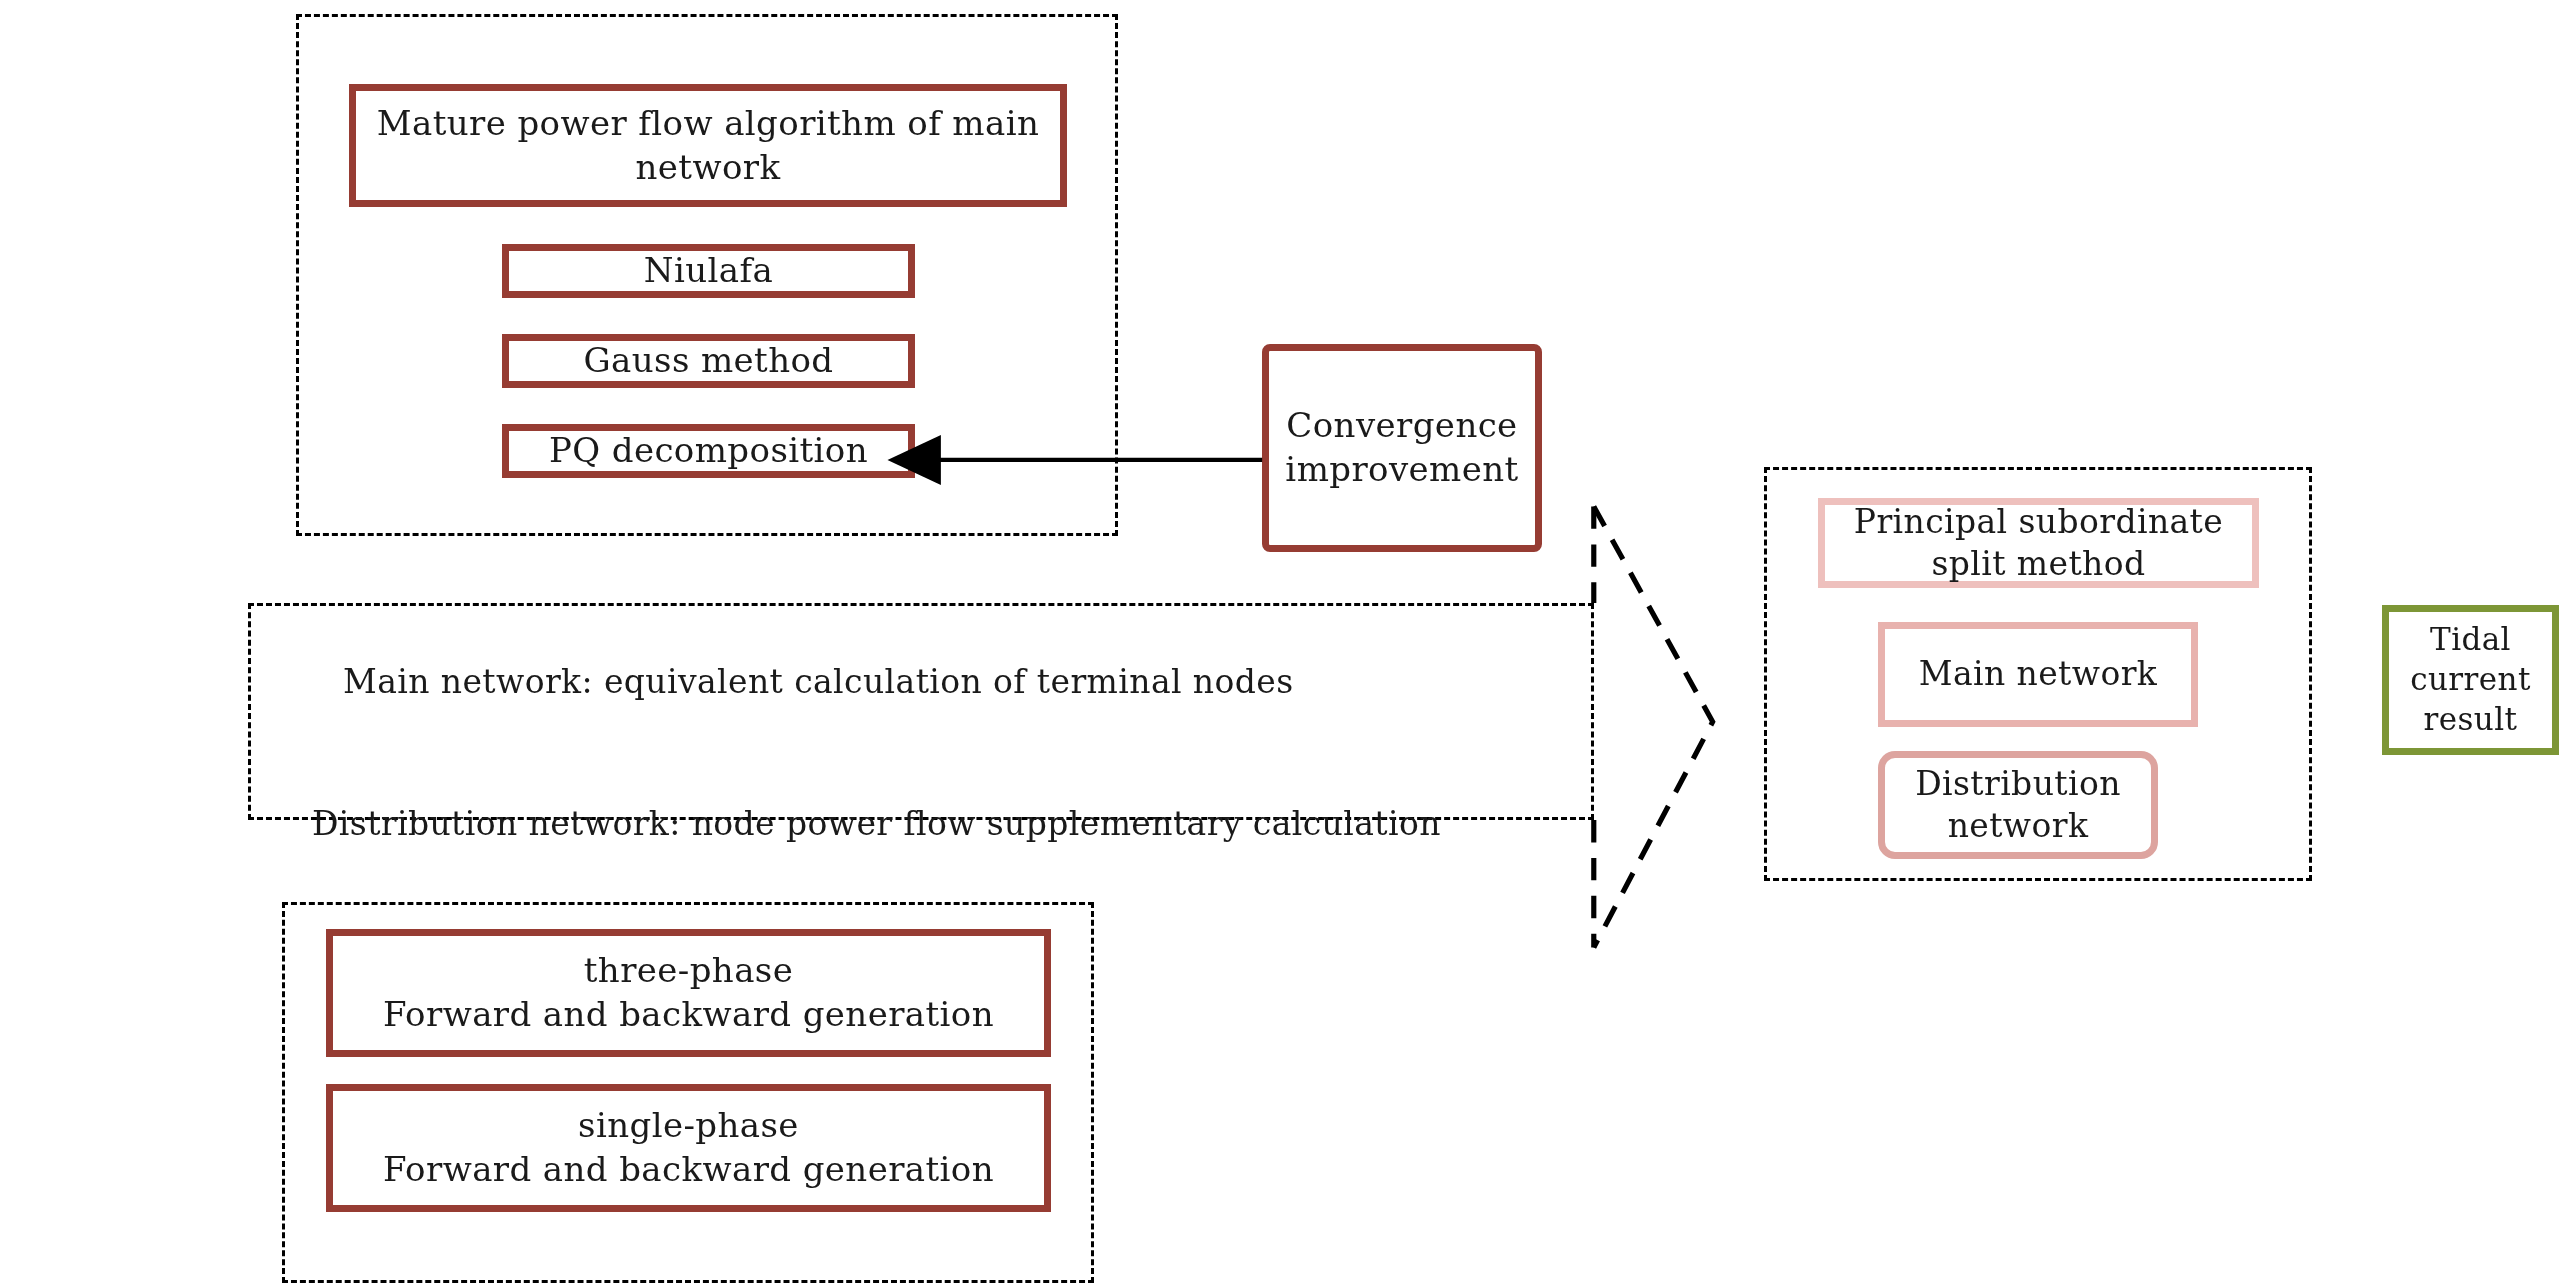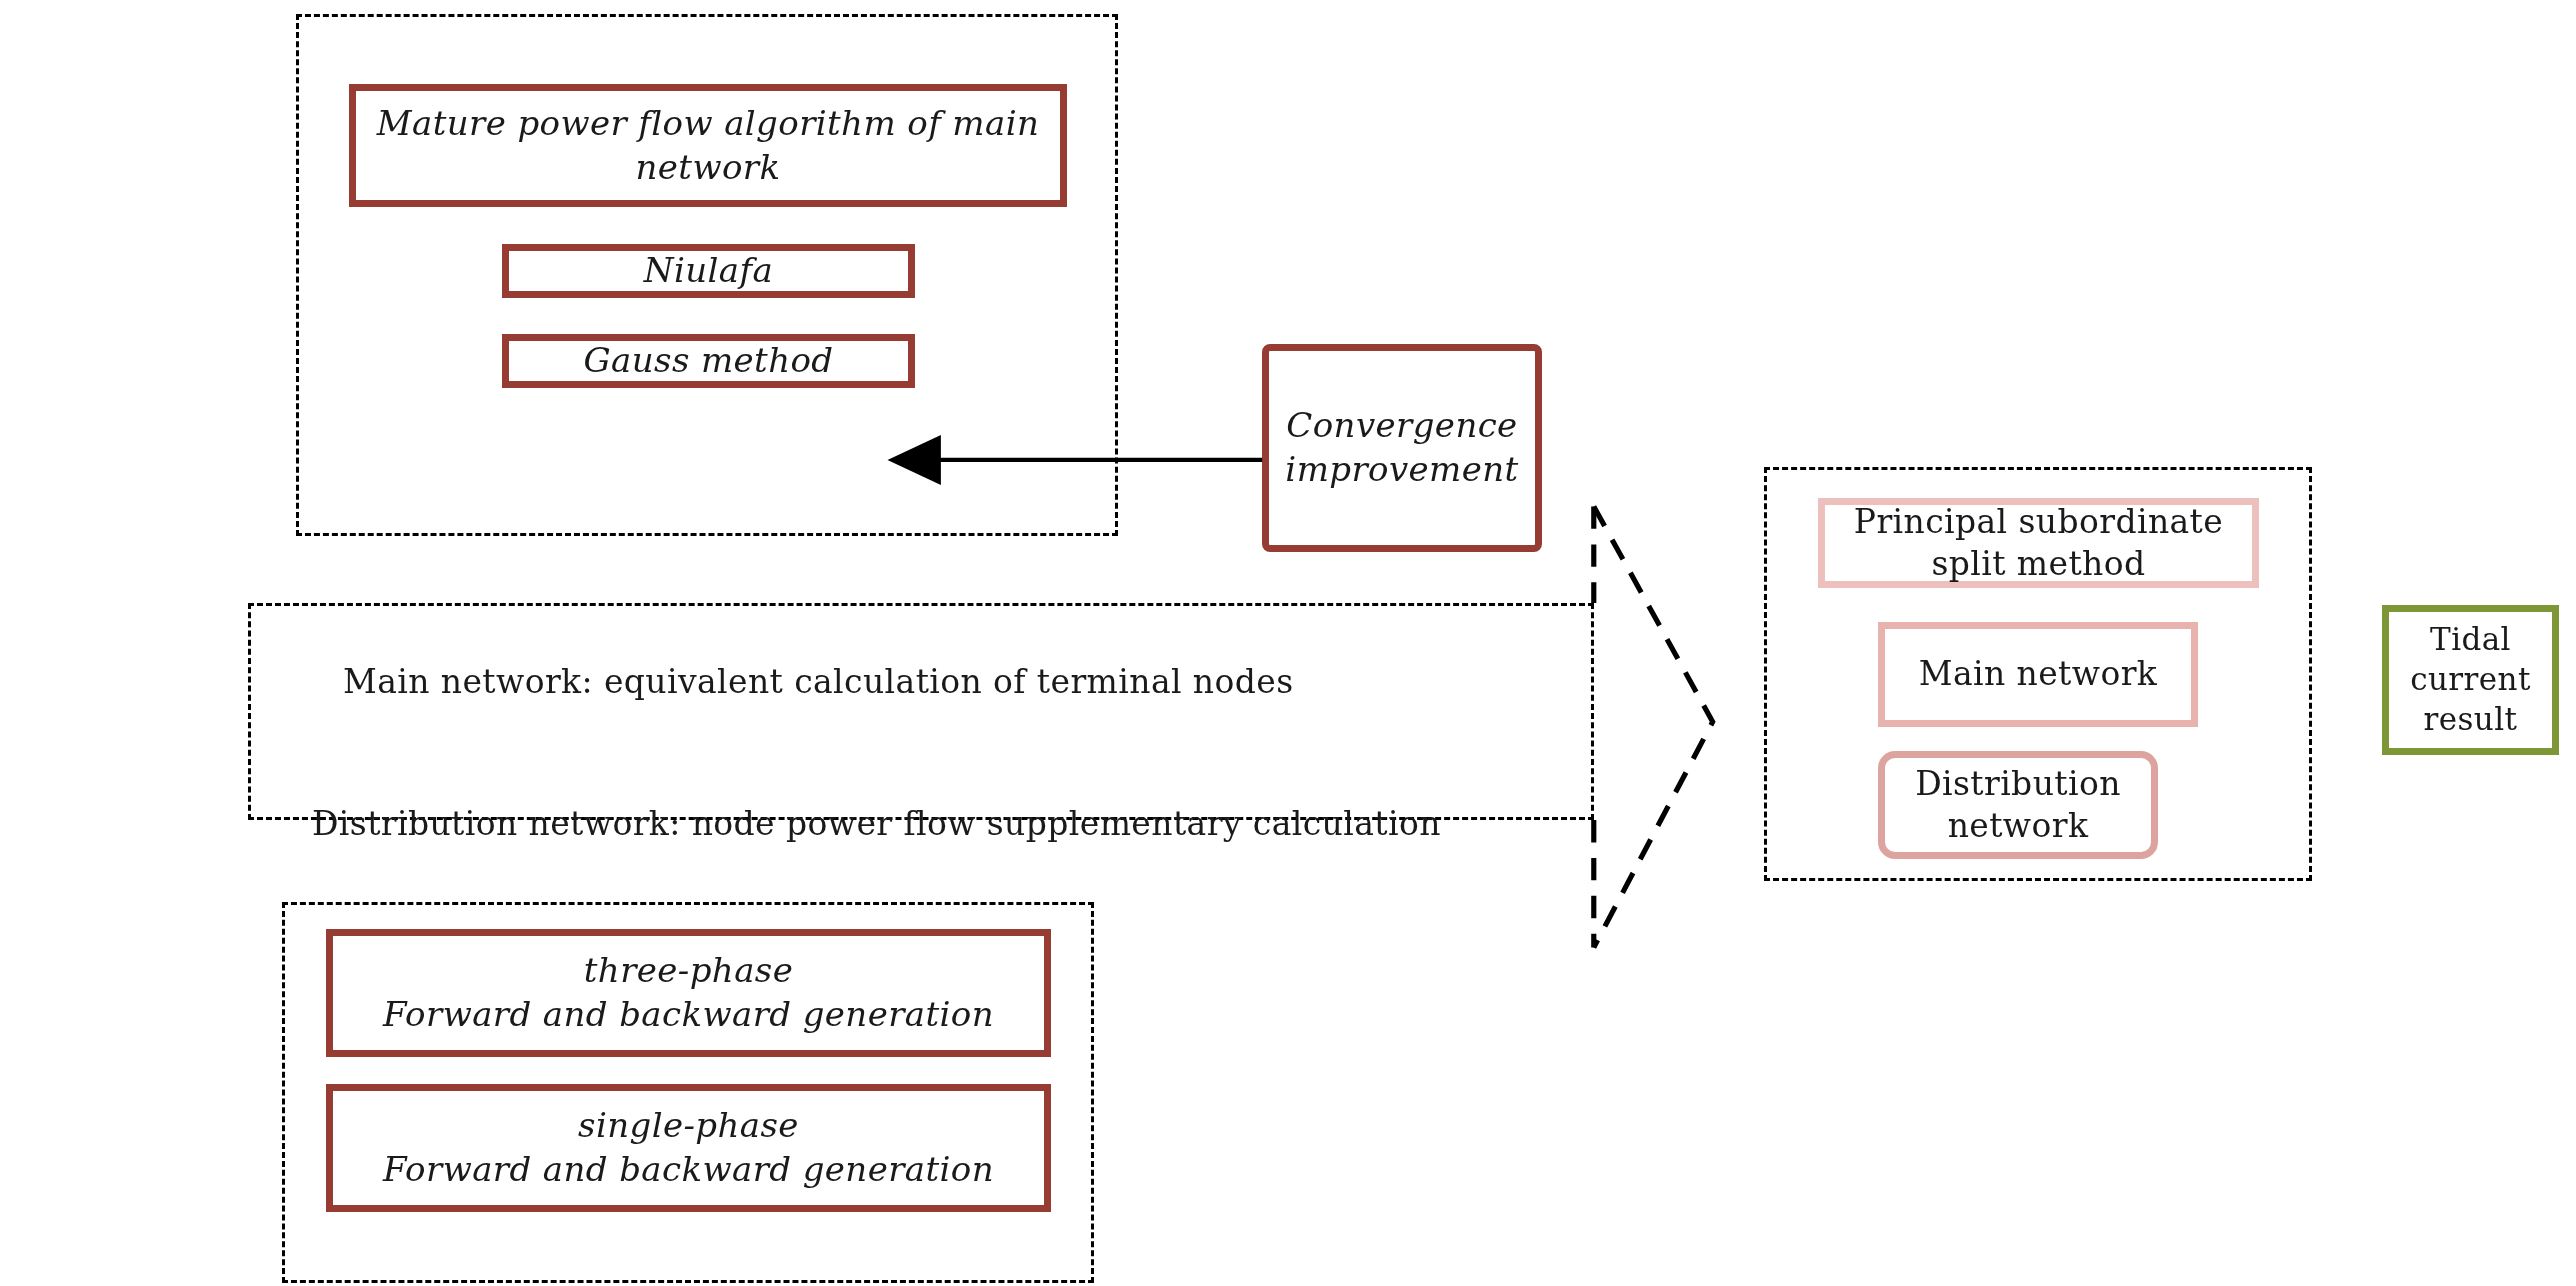--- a/index.html
+++ b/index.html
@@ -36,21 +36,21 @@
   }
   .node-label {
     display: block;
     white-space: pre-line;
     line-height: 1.28;
     color: #1a1a1a;
     font-family: "DejaVu Serif", serif;
     letter-spacing: 0.4px;
   }
 
-  .node-darkred { border: 7.8px solid #963c33; font-style: italic; }
+  .node-darkred { border: 7.8px solid #963c33; }
   .node-pink-light { border: 7.8px solid #eec0bd; }
   .node-pink-mid { border: 7.8px solid #e8b2ae; }
   .node-pink-strong { border: 7.8px solid #dda49f; }
   .node-green { border: 7.8px solid #7d9636; }
 
   
   .band-text {
     position: absolute;
     color: #1a1a1a;
     font-family: "DejaVu Serif", serif;
@@ -81,20 +81,23 @@
   </div>
 
   <div class="abs node node-darkred" style="left:502px; top:244px; width:413px; height:54px;">
     <span class="node-label" style="font-size:34px;">Niulafa</span>
   </div>
 
   <div class="abs node node-darkred" style="left:502px; top:334px; width:413px; height:54px;">
     <span class="node-label" style="font-size:34px;">Gauss method</span>
   </div>
 
+  <div class="abs node node-darkred" style="left:502px; top:424px; width:413px; height:54px;">
+    <span class="node-label" style="font-size:34px;">PQ decomposition</span>
+  </div>
 
   <div class="abs node node-darkred" style="left:1262px; top:344px; width:280px; height:208px;border-radius:8px;">
     <span class="node-label" style="font-size:34px;">Convergence
 improvement</span>
   </div>
 
 
   <div class="abs dashed-group" style="left:248px; top:603px; width:1346px; height:217px;">
   </div>
 

